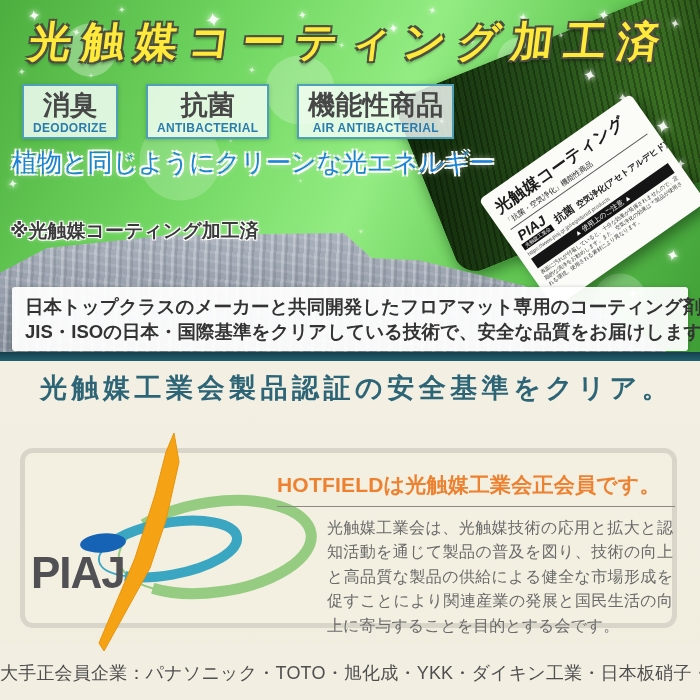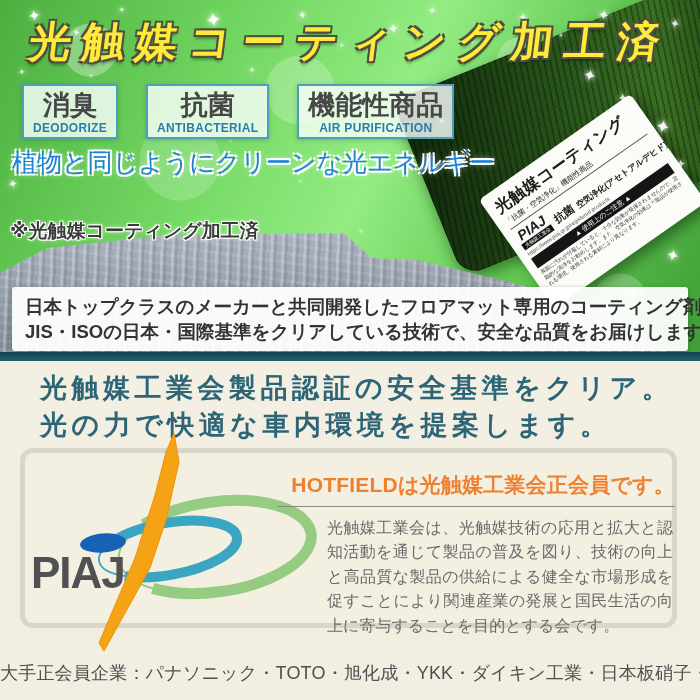--- a/index.html
+++ b/index.html
@@ -109,21 +109,21 @@
     position:absolute;left:20px;top:87px;width:657px;height:180px;box-sizing:border-box;
     border:5px solid #d9d5c8;border-radius:13px;background:#f3f0e2;
   }
   .logo-svg{position:absolute;left:0;top:0;z-index:1;pointer-events:none;}
   .piaj-text{
     position:absolute;left:6px;top:98px;z-index:2;
     font-size:44px;font-weight:bold;color:#515155;letter-spacing:-1px;line-height:1;
   }
   .member-right{position:absolute;left:252px;top:18px;width:398px;z-index:2;}
   .member-heading{
-    text-align:right;font-size:21px;font-weight:bold;color:#ee8130;white-space:nowrap;letter-spacing:.2px;
+    text-align:left;font-size:21px;font-weight:bold;color:#ee8130;white-space:nowrap;letter-spacing:.2px;
   }
   .member-rule{height:1px;background:#8a8a80;margin-top:7px;}
   .member-body{
     margin:9px 0 0 50px;width:346px;
     font-size:16px;line-height:24.4px;color:#6a6a6a;text-align:justify;font-family:Liberation Serif, serif;
   }
   .bolt-svg{position:absolute;left:80px;top:60px;z-index:5;pointer-events:none;}
   .companies{
     position:absolute;left:0;right:0;top:300px;text-align:center;
     font-size:18px;color:#4f4f4f;white-space:nowrap;letter-spacing:.2px;
@@ -200,42 +200,41 @@
     <div class="feature">
       <span class="jp">消臭</span>
       <span class="en">DEODORIZE</span>
     </div>
     <div class="feature">
       <span class="jp">抗菌</span>
       <span class="en">ANTIBACTERIAL</span>
     </div>
     <div class="feature">
       <span class="jp">機能性商品</span>
-      <span class="en">AIR PURIFICATION</span>
+      <span class="en">AIR ANTIBACTERIAL</span>
     </div>
   </div>
 
   <div class="headline">
     <div>植物と同じようにクリーンな光エネルギー</div>
   </div>
 
   <div class="mat-note">※光触媒コーティング加工済</div>
 
   <div class="info-box">
     <div>日本トップクラスのメーカーと共同開発したフロアマット専用のコーティング剤を使用。</div>
     <div>JIS・ISOの日本・国際基準をクリアしている技術で、安全な品質をお届けします。</div>
   </div>
 </div>
 
 <div class="teal-bar"></div>
 
 <div class="cream">
   <div class="sec-heading">
     <div>光触媒工業会製品認証の安全基準をクリア。</div>
-    <div>光の力で快適な車内環境を提案します。</div>
   </div>
 
   <div class="member-box">
     <svg class="logo-svg" width="647" height="170" viewBox="0 0 647 170">
 
       <ellipse cx="190" cy="94" rx="97" ry="45" fill="none" stroke="#96cc82" stroke-width="2" transform="rotate(-8 190 94)"></ellipse>
       <ellipse cx="143" cy="96" rx="70" ry="26" fill="none" stroke="#3aa6c2" stroke-width="1.8" transform="rotate(-10 143 96)"></ellipse>
 
       <ellipse cx="190" cy="94" rx="97" ry="45" fill="none" stroke="#96cc82" stroke-width="11" pathLength="100" stroke-dasharray="40 20 100" transform="rotate(-8 190 94)"></ellipse>
       <ellipse cx="143" cy="96" rx="70" ry="26" fill="none" stroke="#3aa6c2" stroke-width="10" pathLength="100" stroke-dasharray="40 18 100" transform="rotate(-10 143 96)"></ellipse>

